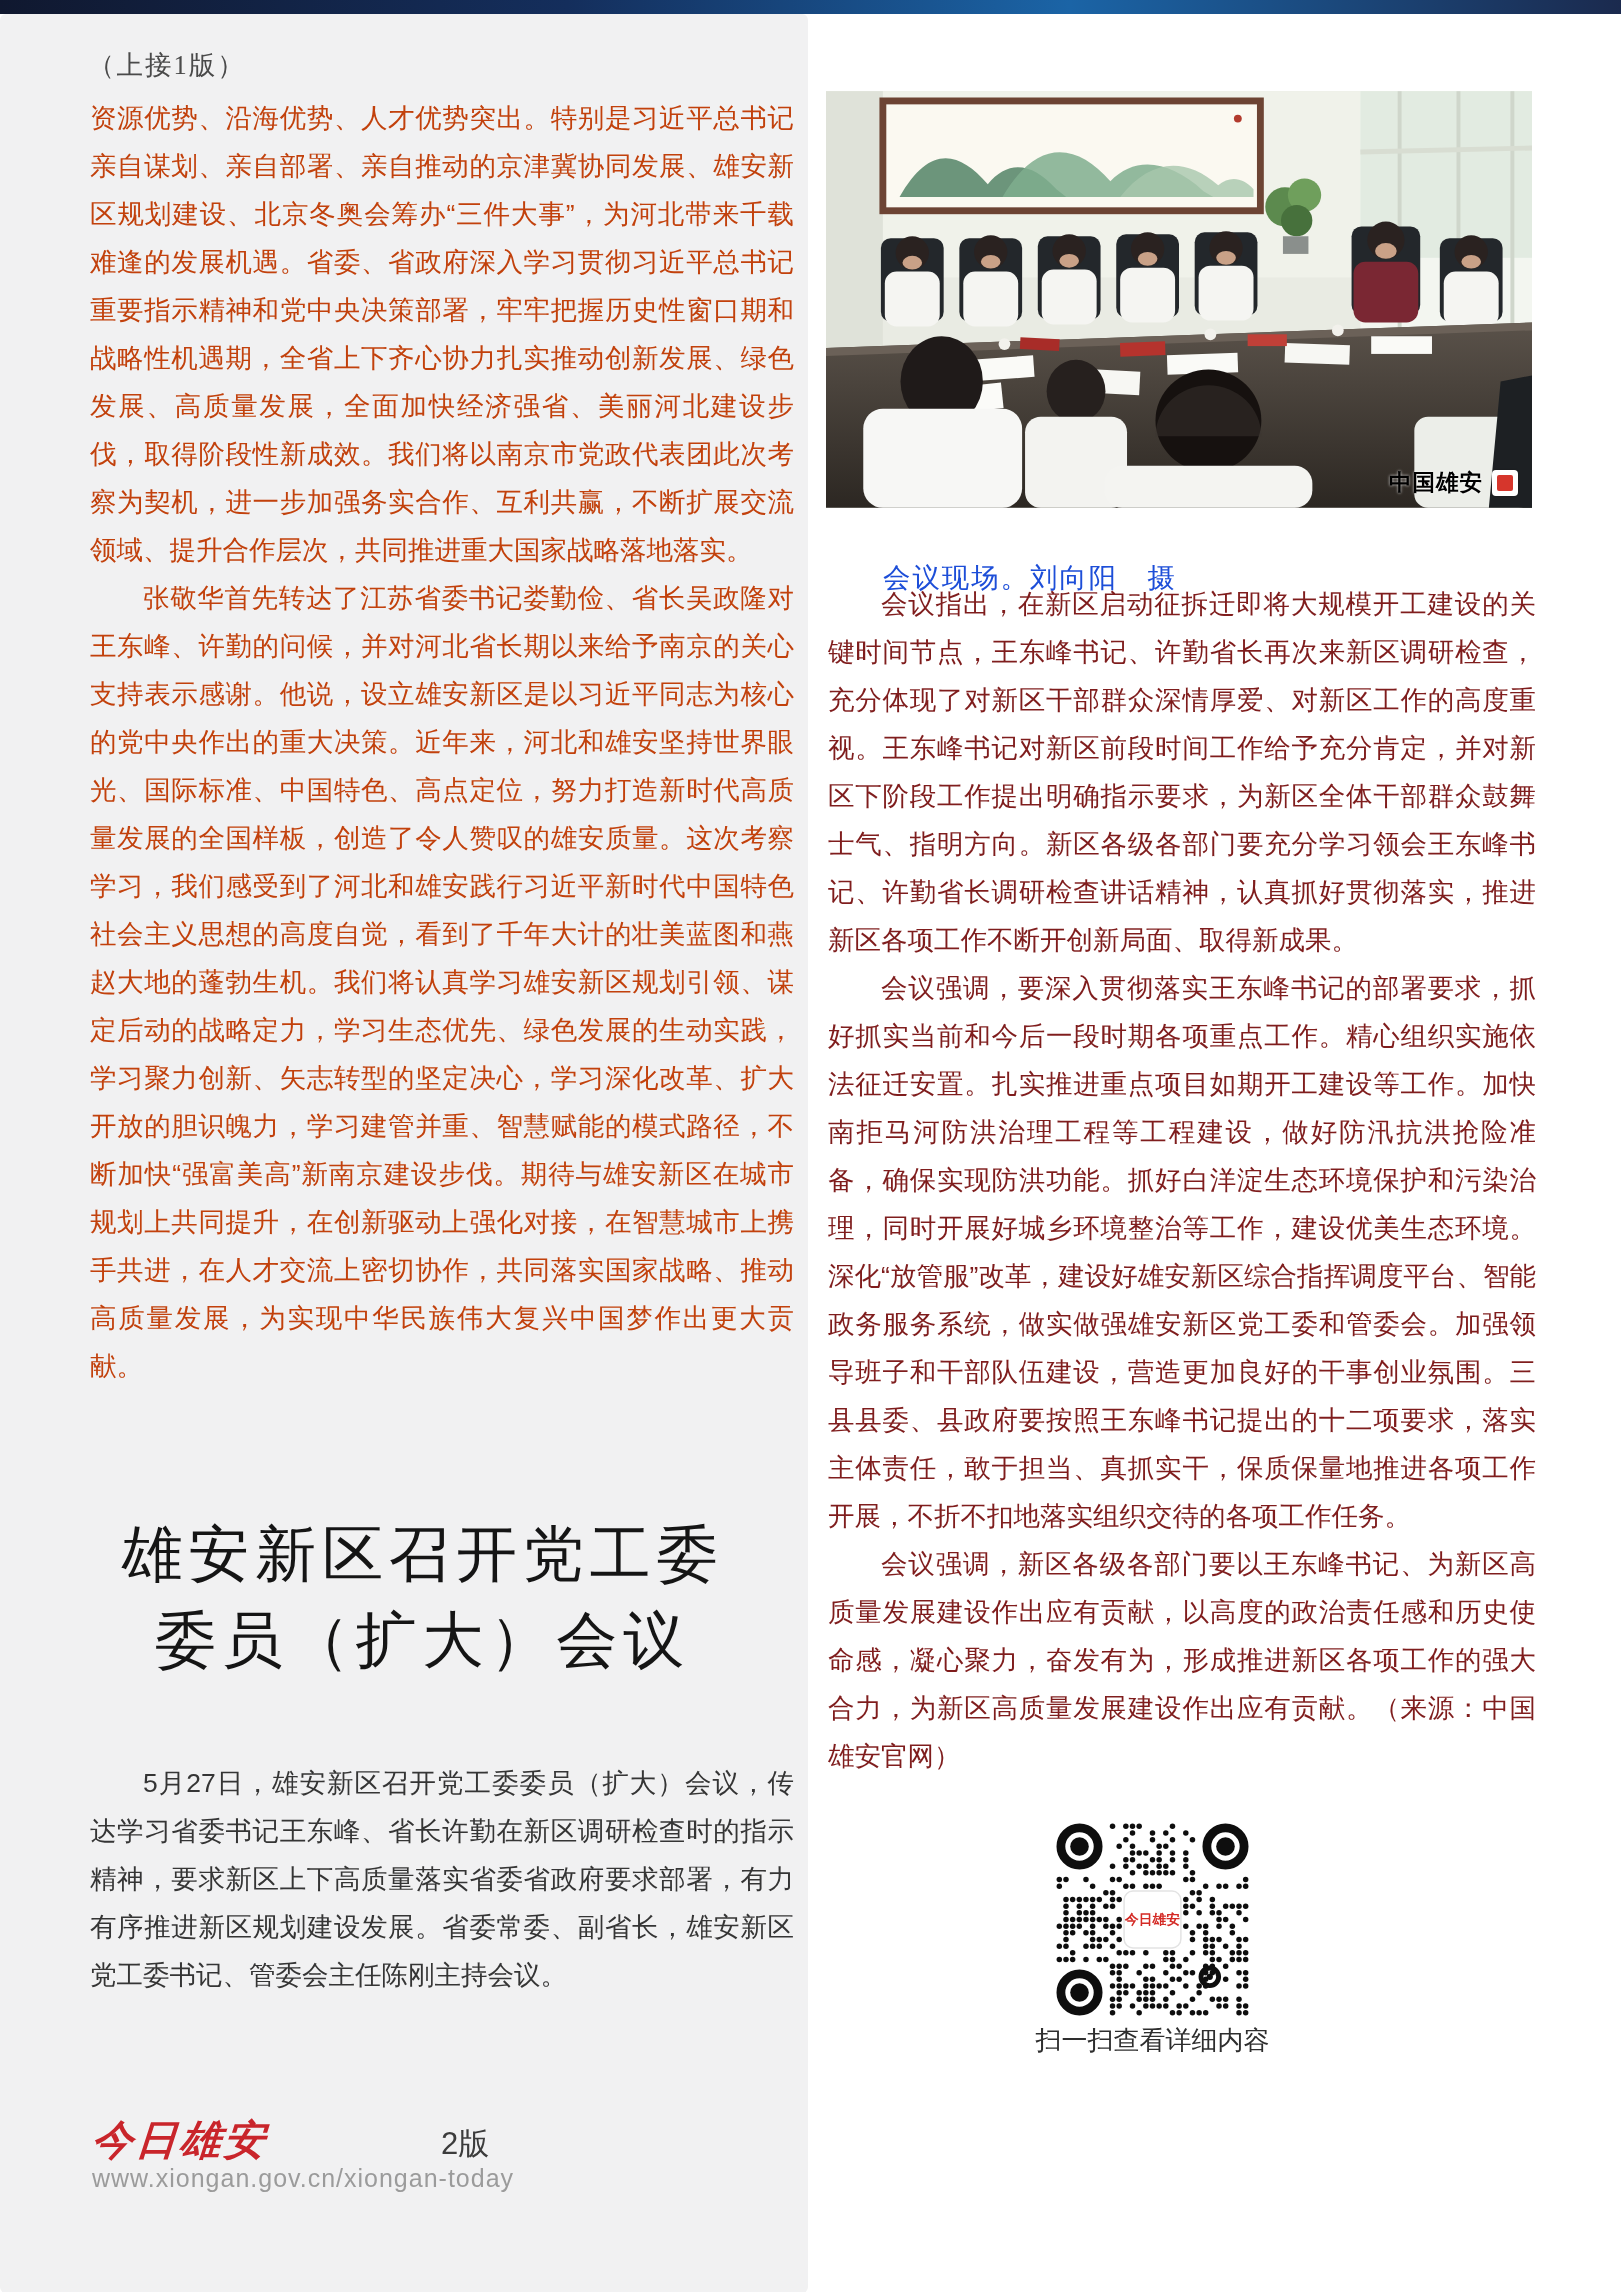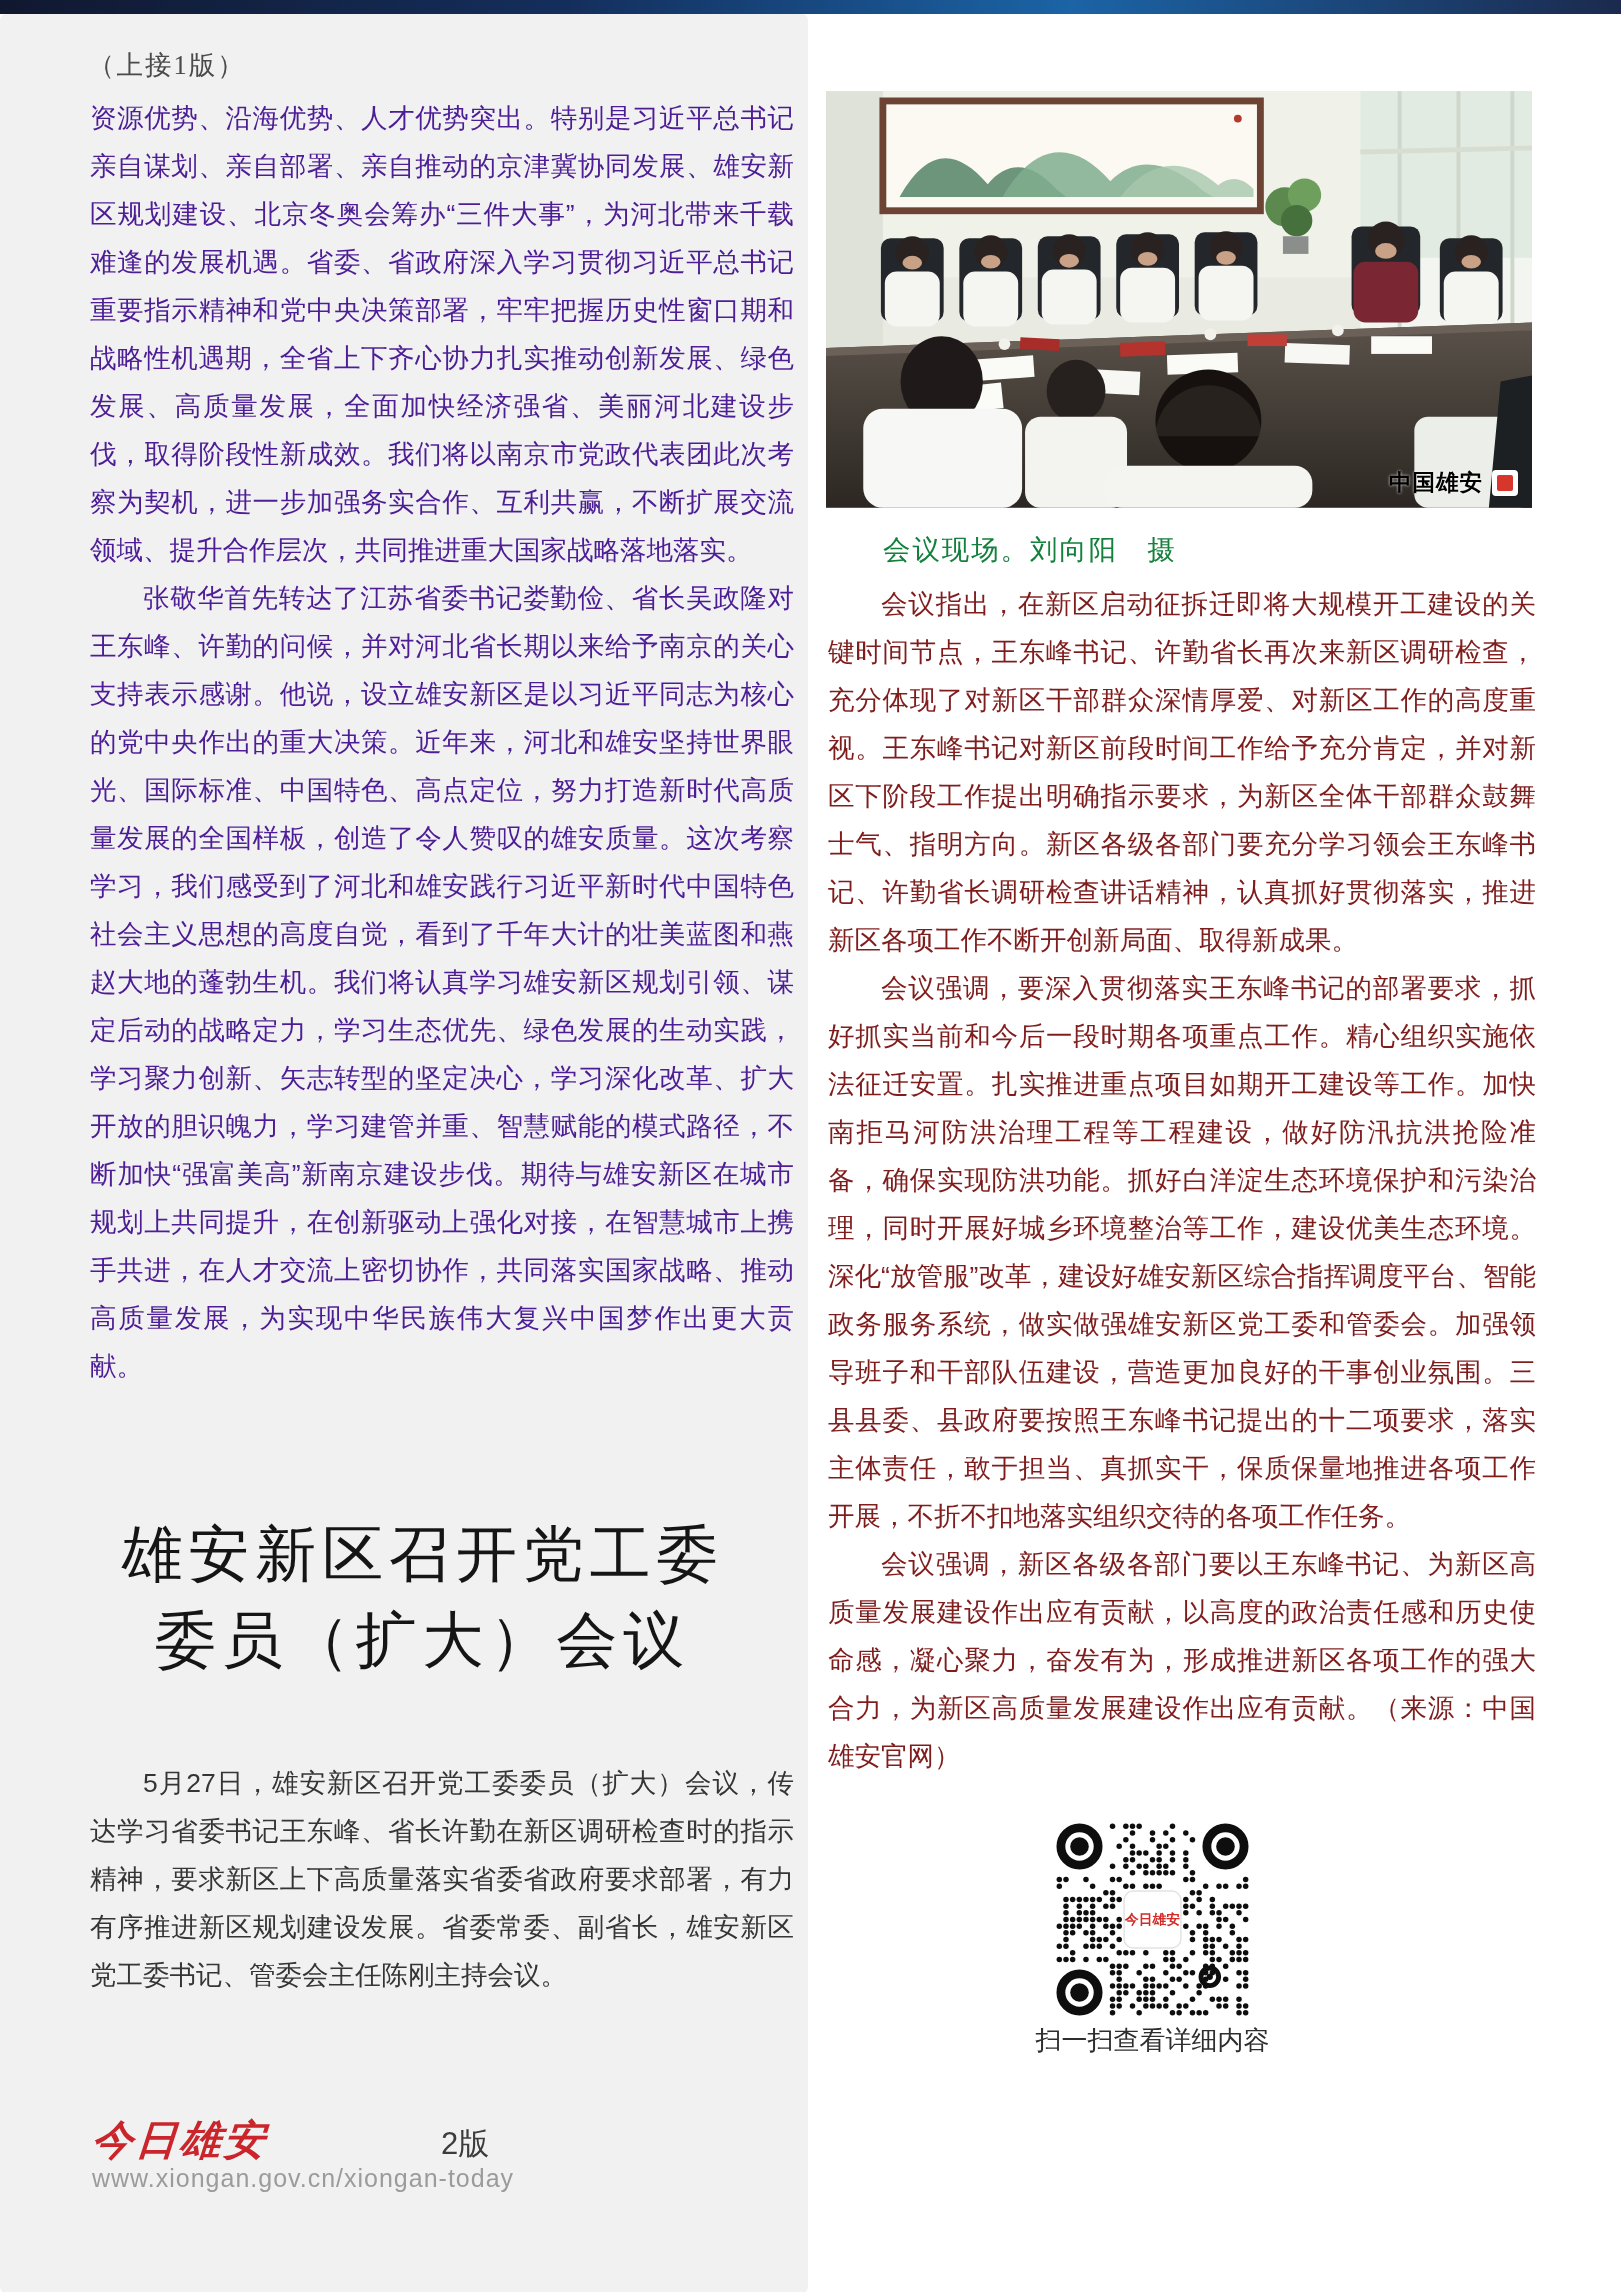--- a/index.html
+++ b/index.html
@@ -20,21 +20,21 @@
     background:#f1f1f2;
     border-radius:6px;
   }
   .cont-note{
     position:absolute;left:88px;top:33px;
     font-family:"Liberation Serif", serif;
     font-size:26.5px;color:#4a4a4a;letter-spacing:2px;
   }
   .main-text{
     position:absolute;left:90px;top:80px;width:704px;
-    font-size:26.5px;line-height:48px;text-align:justify;color:#4c1d95;
+    font-size:26.5px;line-height:48px;text-align:justify;color:#c2410c;
   }
   .main-text p{margin:0;text-indent:2em;}
   .main-text p.noindent{text-indent:0;}
   .headline{
     position:absolute;left:51px;top:1498px;width:743px;
     text-align:center;
     font-family:"Liberation Serif", serif;font-weight:400;
     font-size:61px;line-height:86px;letter-spacing:5.9px;color:#151515;
     margin:0;
   }
@@ -67,23 +67,23 @@
   }
   .wm-box{
     position:absolute;right:13.7px;bottom:11.8px;width:26.5px;height:26.5px;
     background:#ffffff;border-radius:3.9px;box-shadow:0 0 2px rgba(0,0,0,.25);
   }
   .wm-box::after{
     content:"";position:absolute;left:4.9px;top:4.9px;width:16.7px;height:16.7px;
     background:#d6362c;border-radius:2px;
   }
   .photo-caption{
-    position:absolute;left:883px;top:532px;
+    position:absolute;left:883px;top:560px;
     font-family:Liberation Serif, serif;
-    font-size:27.4px;color:#15803d;letter-spacing:2px;
+    font-size:27.4px;color:#1d4ed8;letter-spacing:2px;
   }
   .right-text{
     position:absolute;left:828px;top:580px;width:708px;
     font-size:26.5px;line-height:48px;text-align:justify;color:#7f1d1d;
   }
   .right-text p{margin:0;text-indent:2em;}
   .qr-wrap{
     position:absolute;left:1056px;top:1823px;width:193px;height:193px;
   }
   .qr-caption{

